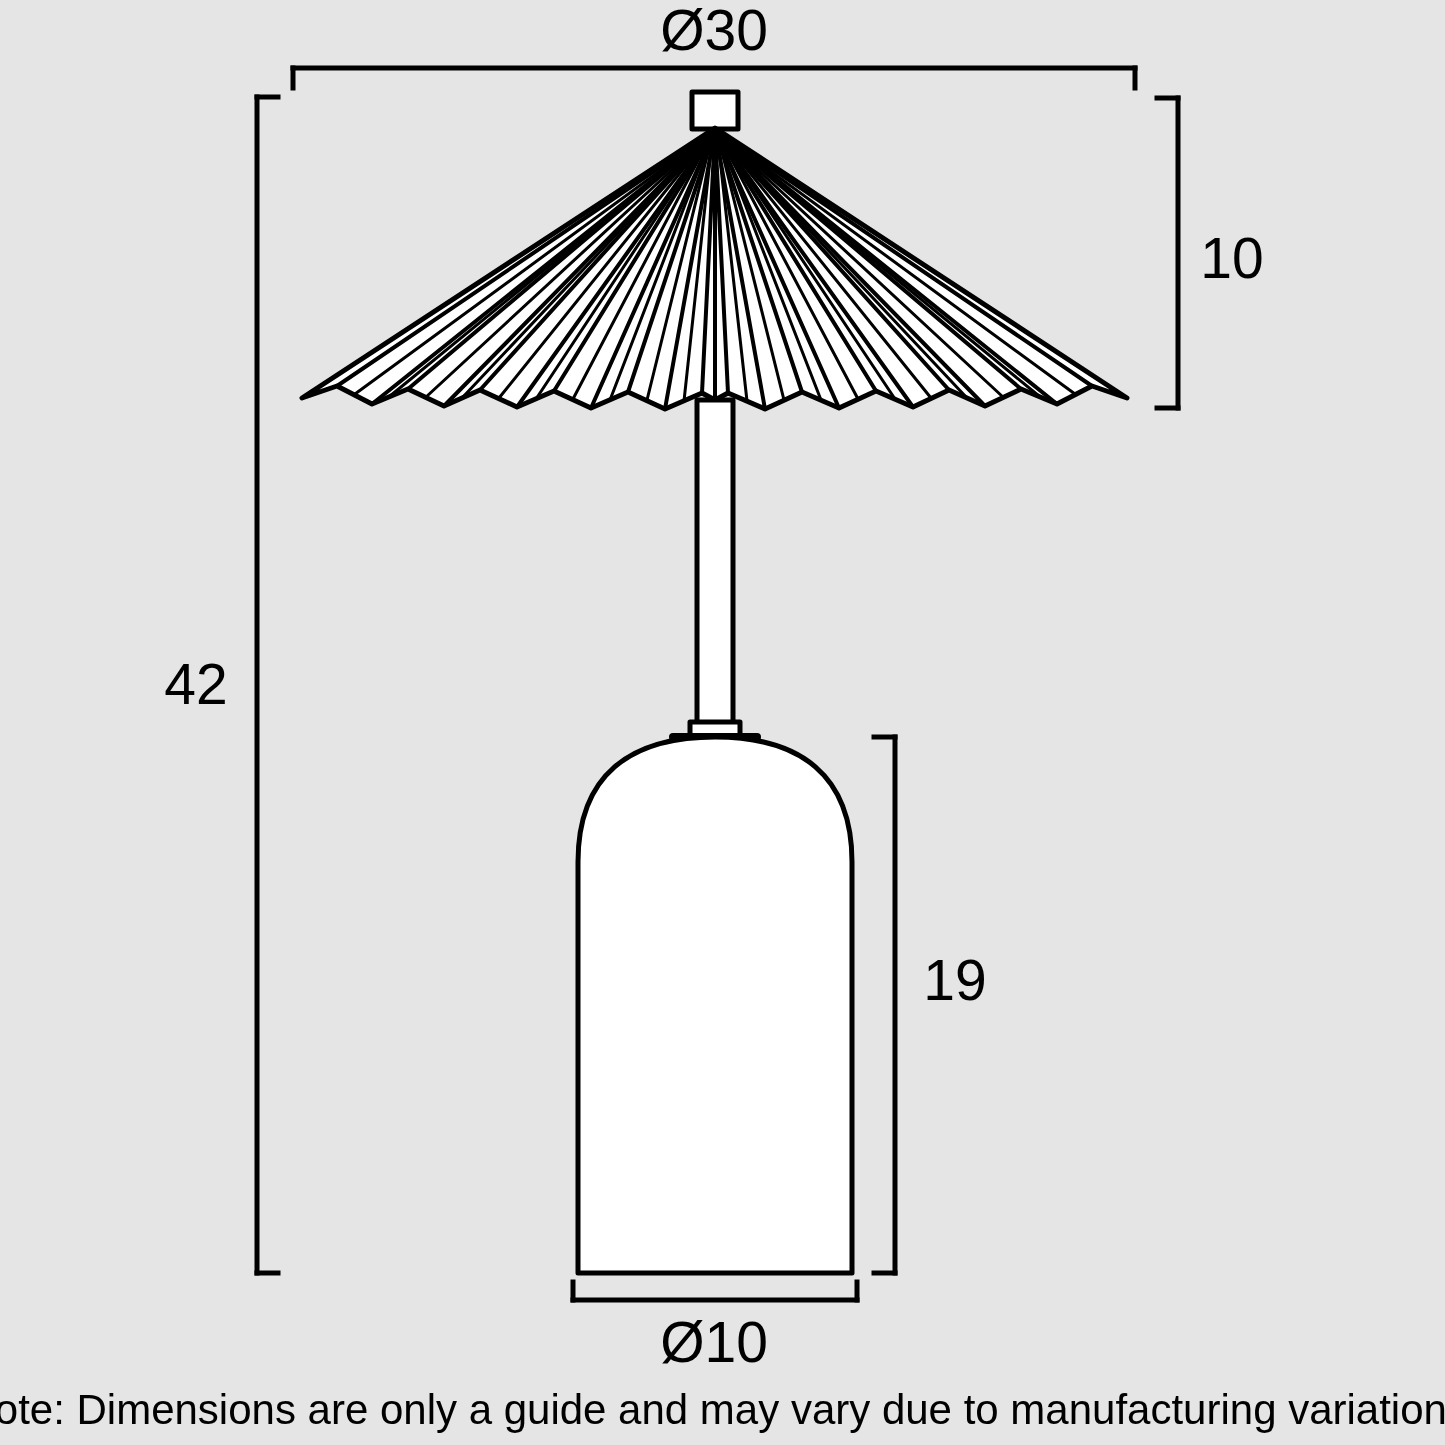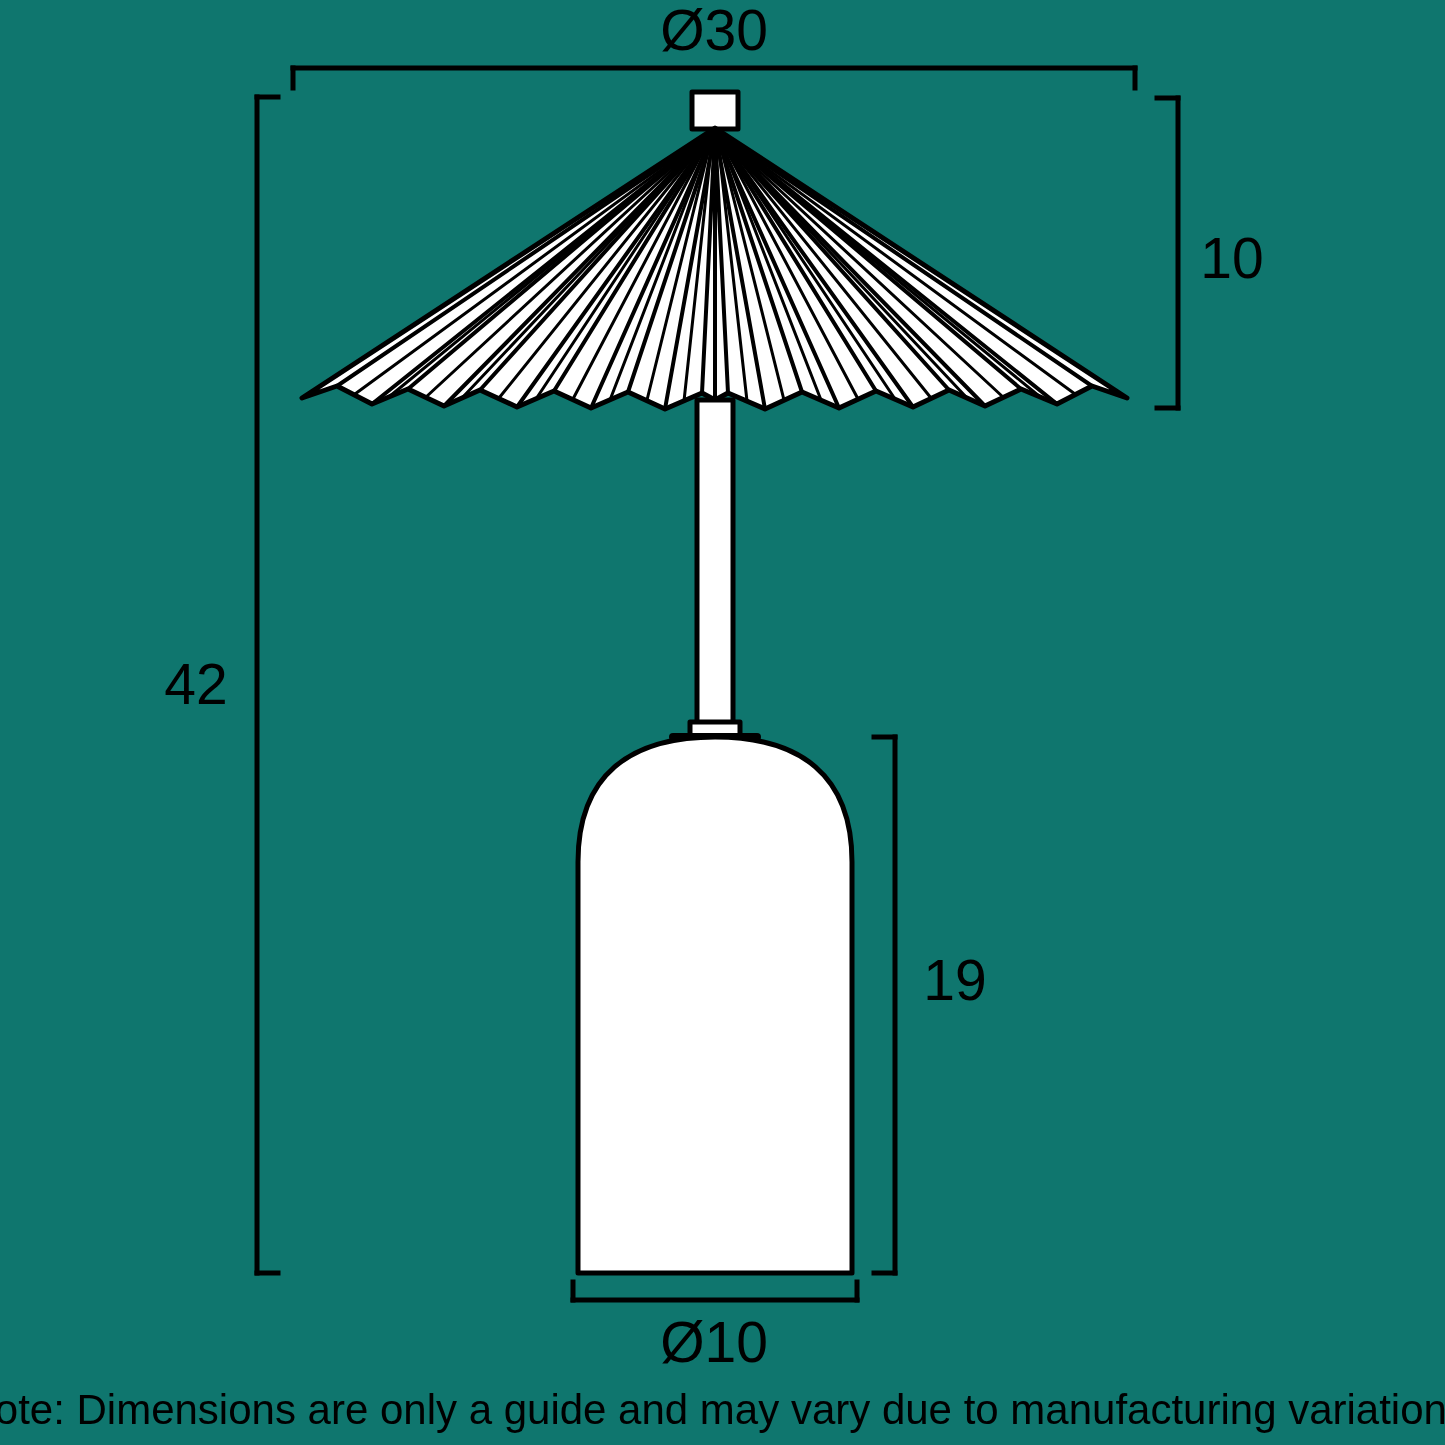--- a/index.html
+++ b/index.html
@@ -11,21 +11,21 @@
     width: 1445px;
     height: 1445px;
     font-family: "Liberation Sans", sans-serif;
     color: #000000;
     overflow: hidden;
   }
   #drawing-root {
     position: relative;
     width: 1445px;
     height: 1445px;
-    background: #0f766e;
+    background: #e5e5e5;
   }
   svg#technical-drawing {
     display: block;
     width: 1445px;
     height: 1445px;
   }
   .dim-text {
     font-family: "Liberation Sans", sans-serif;
     font-size: 57px;
     fill: #000000;

